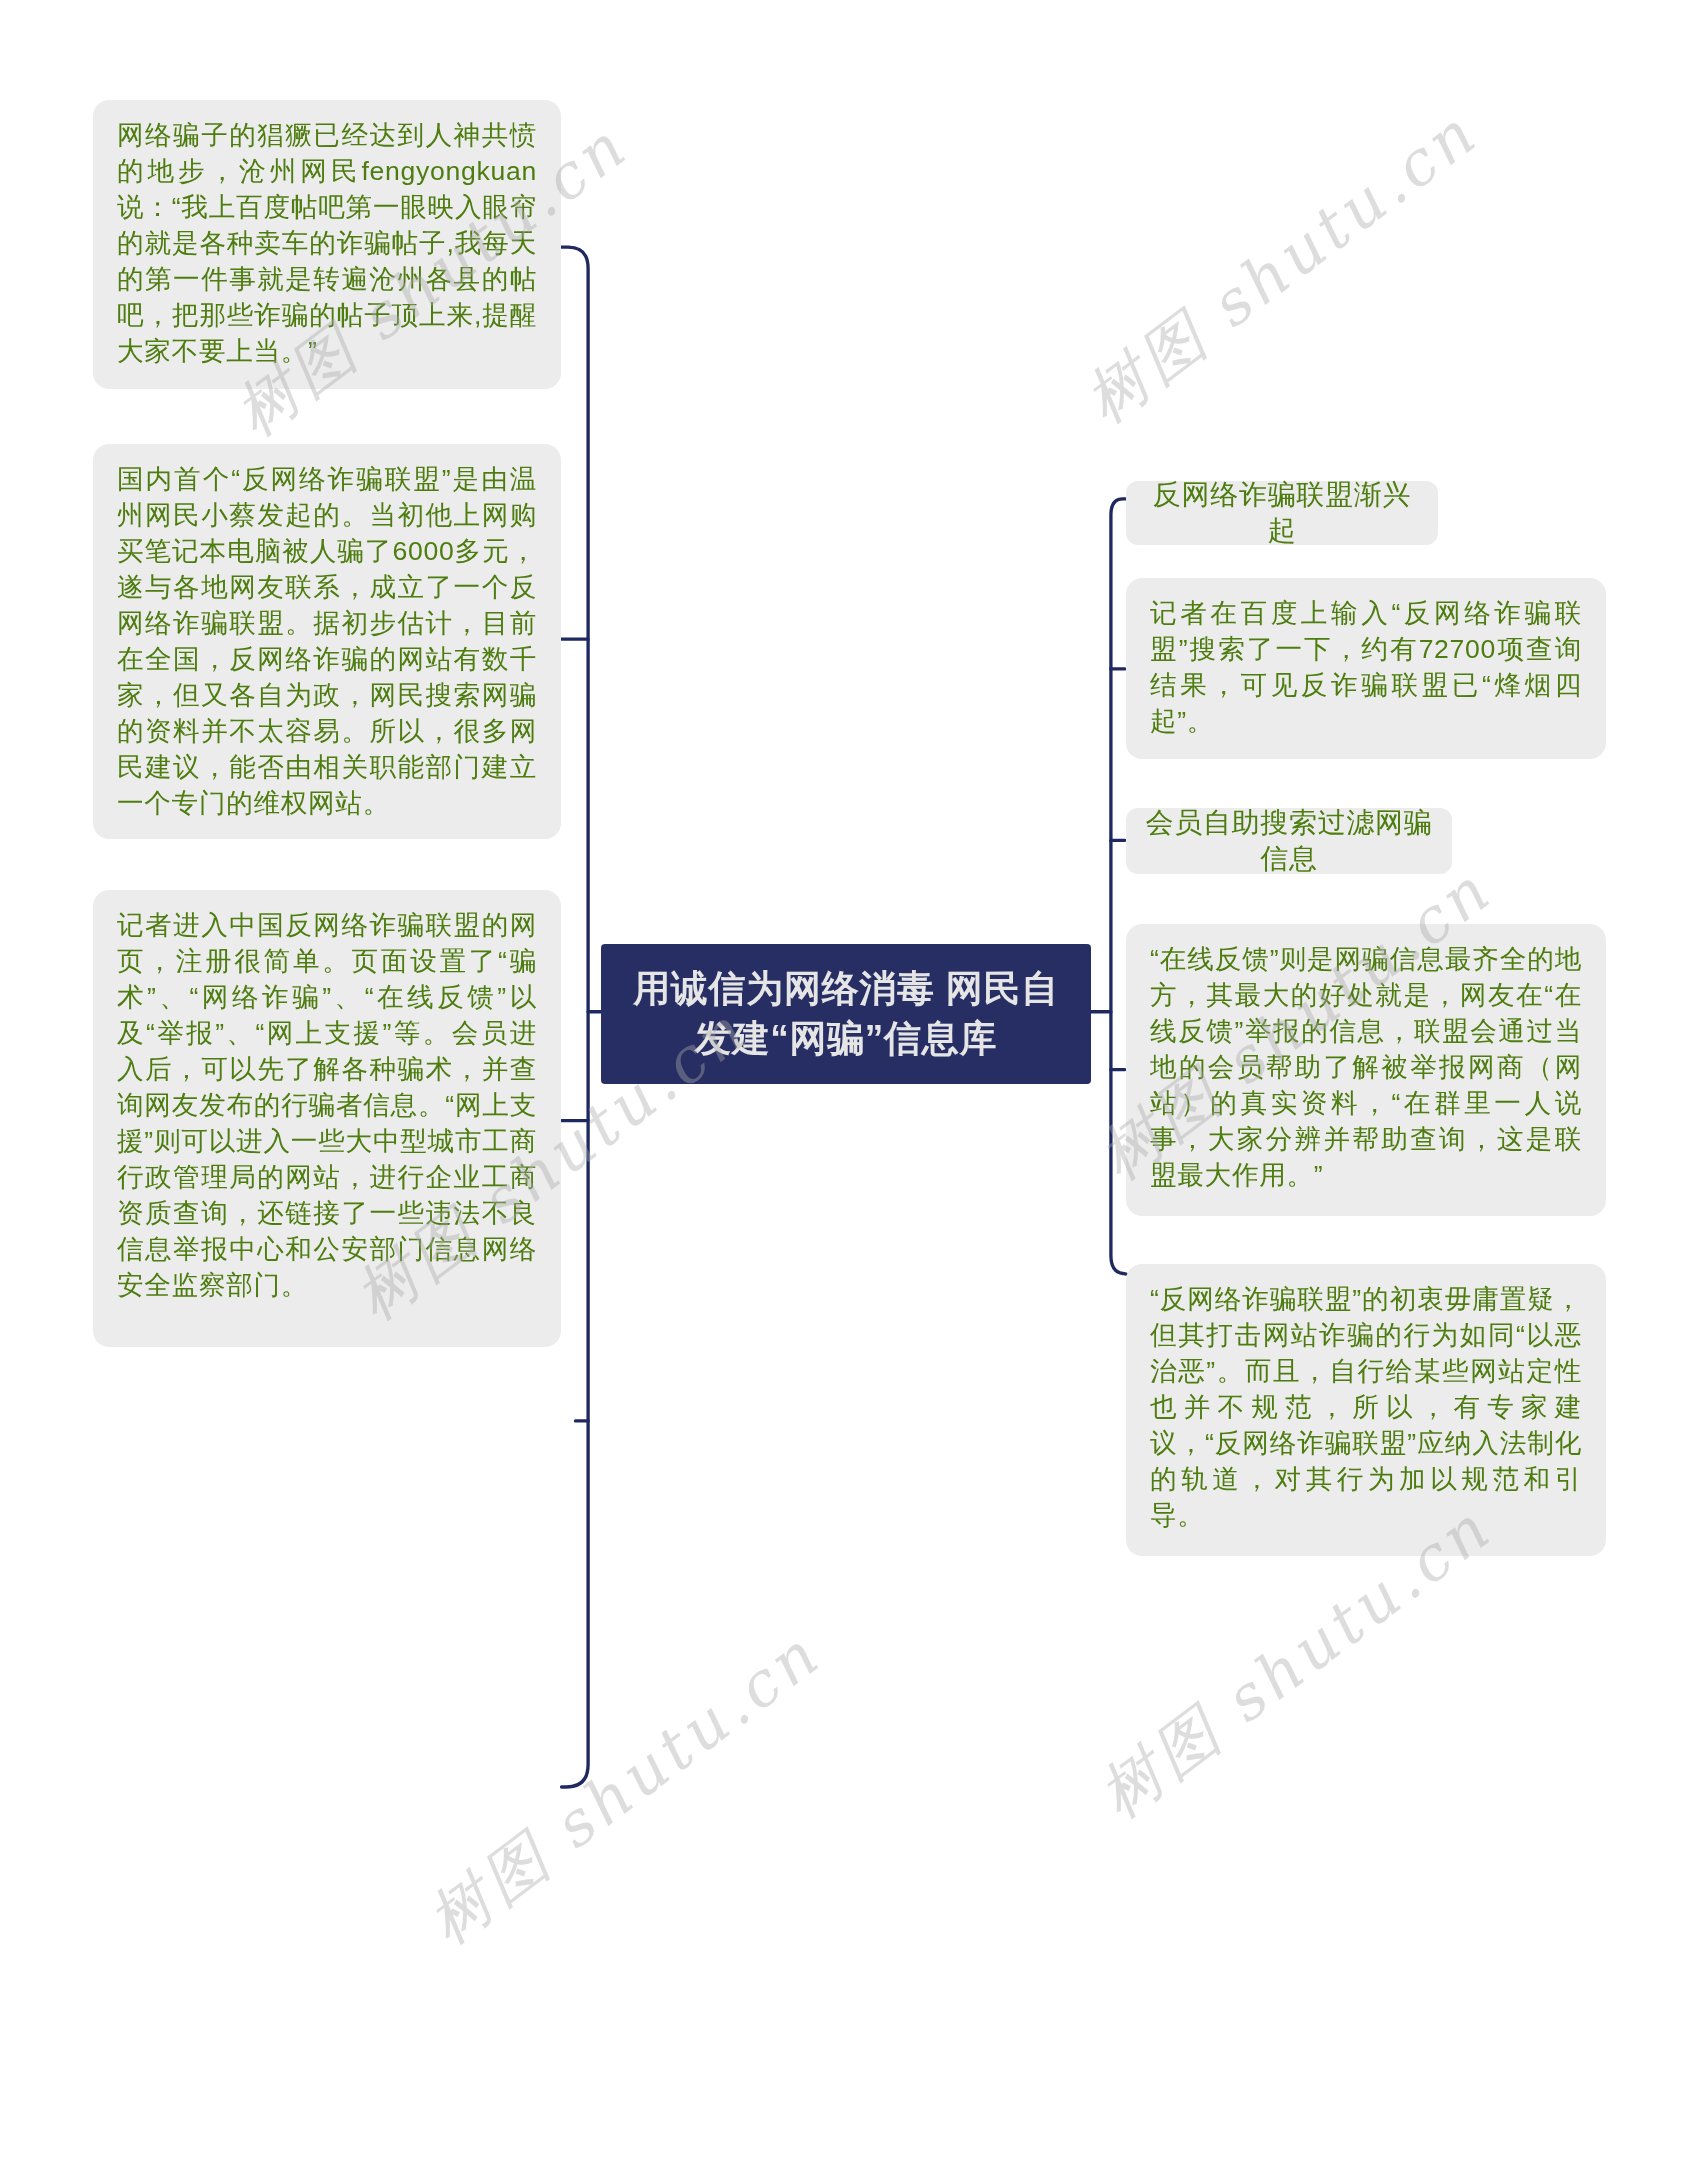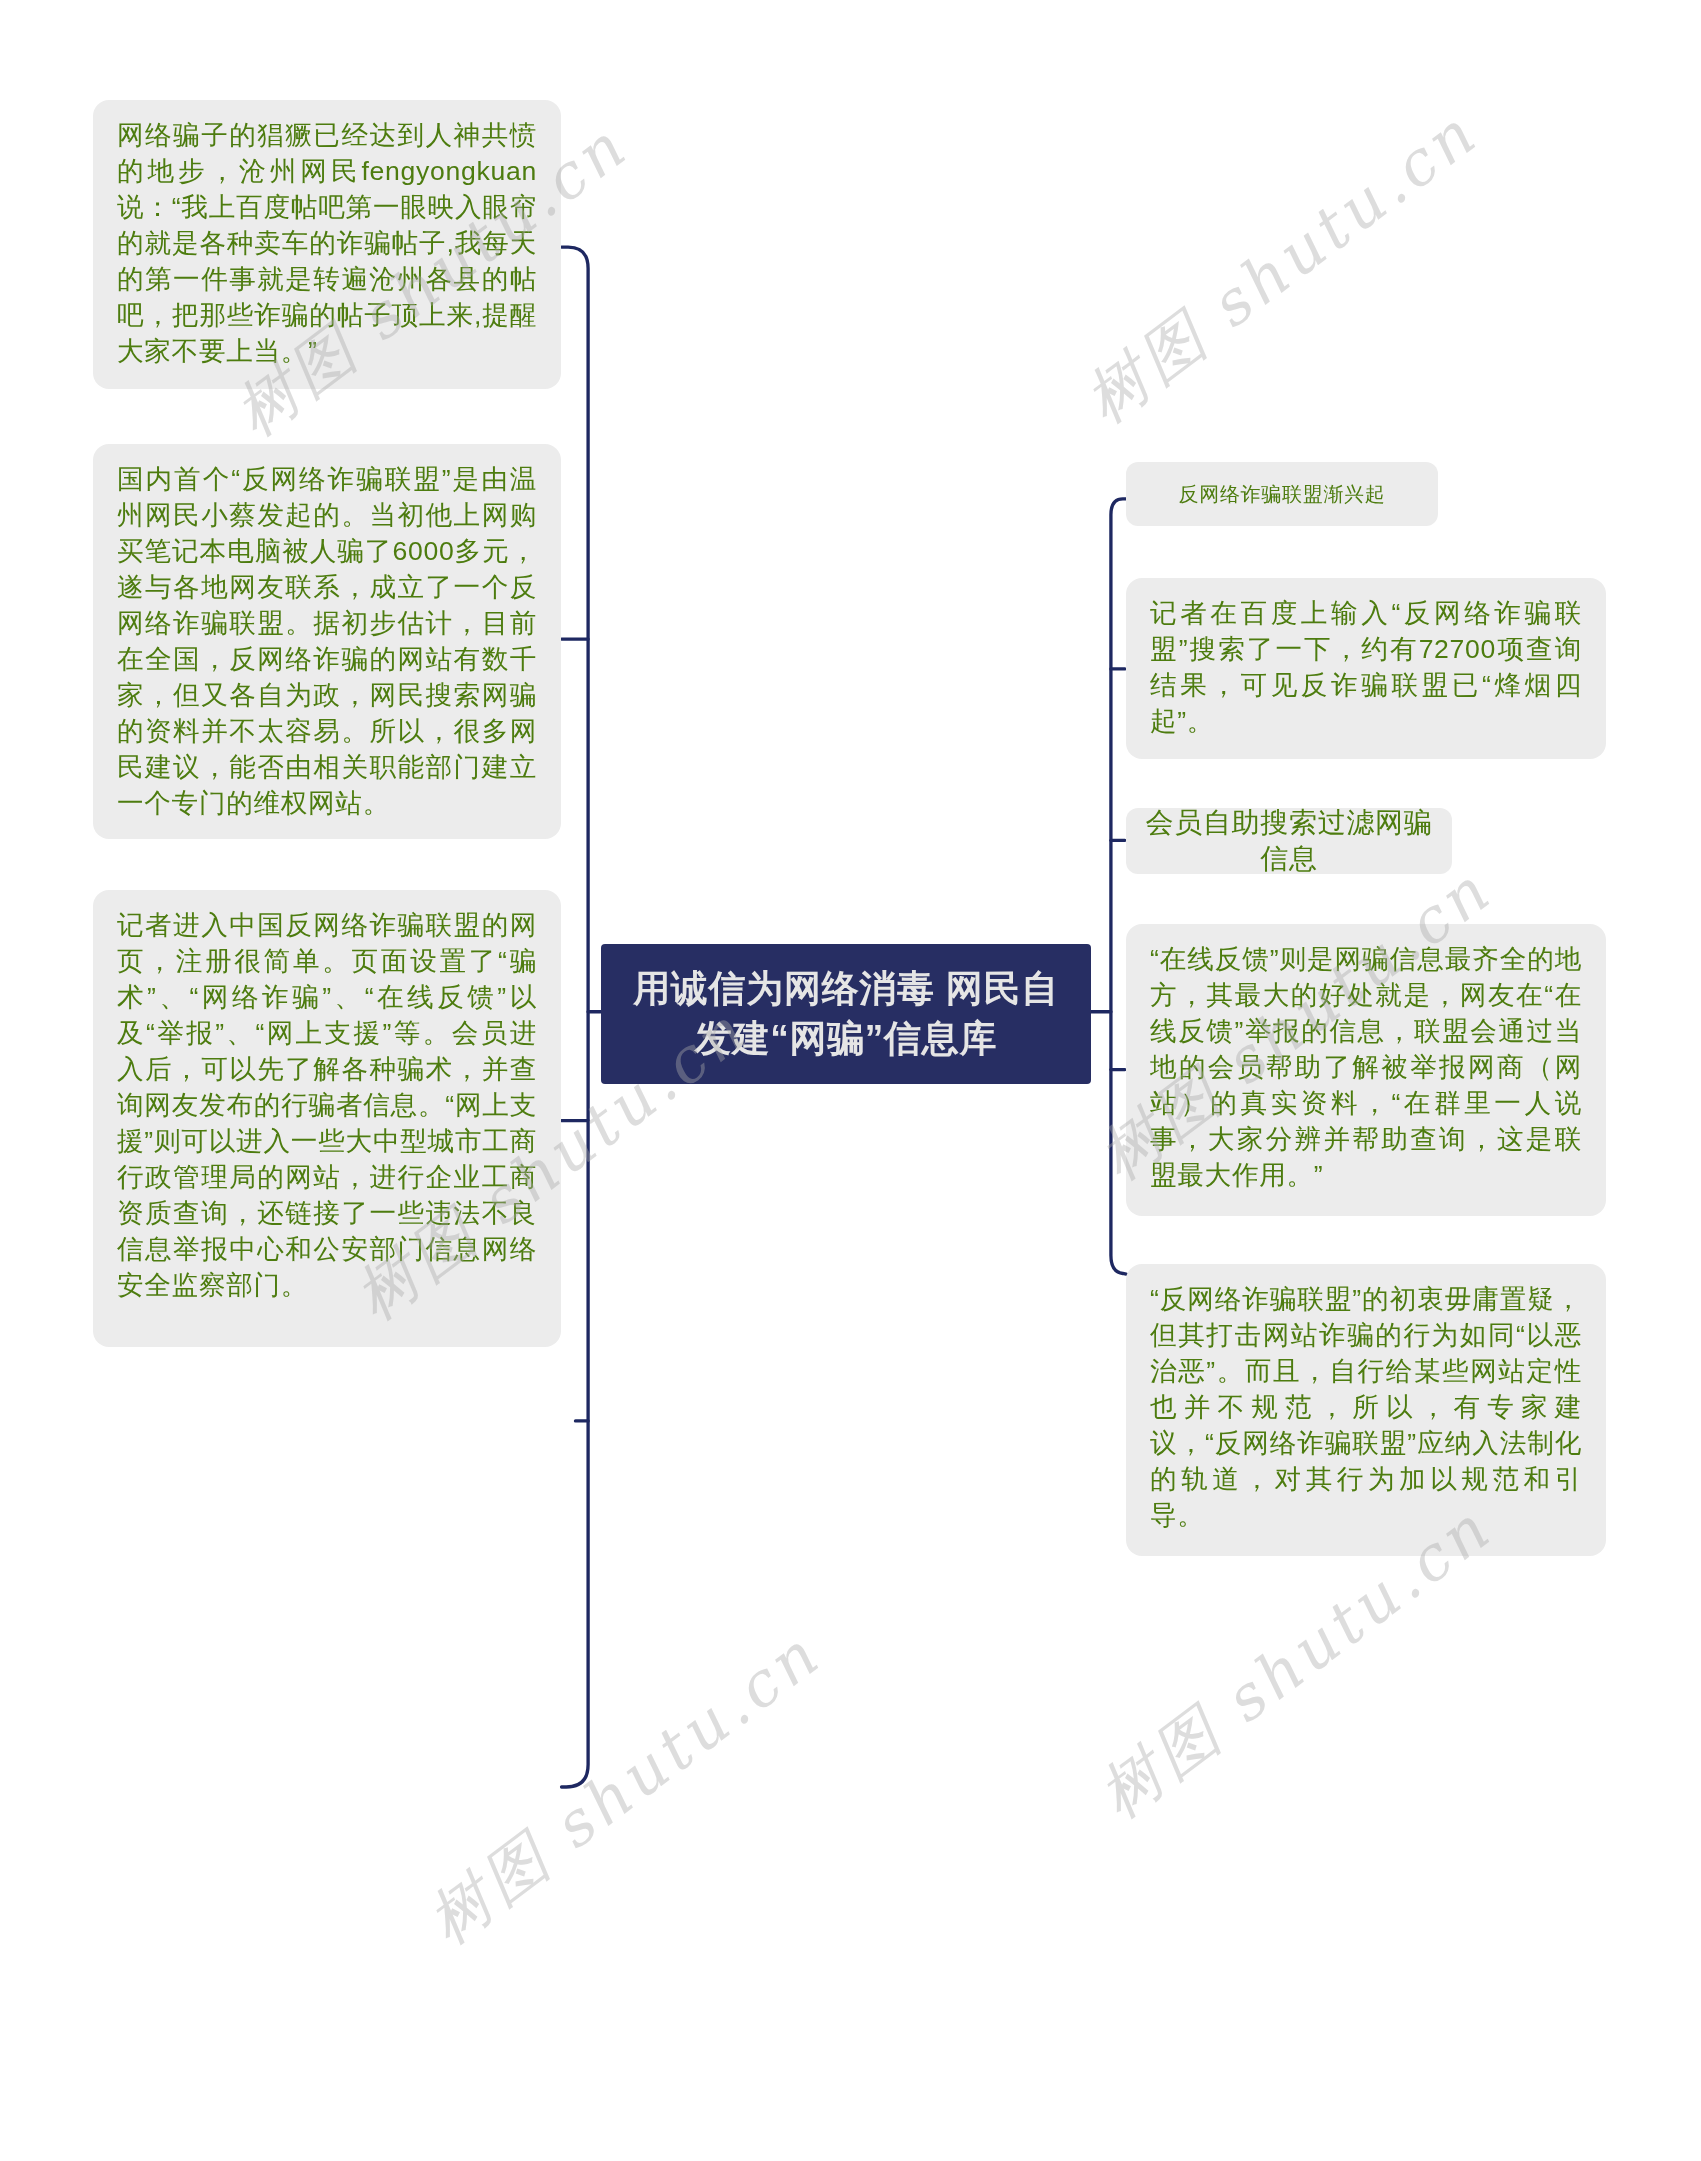--- a/index.html
+++ b/index.html
@@ -83,21 +83,21 @@
   <div class="node" style="left:93px; top:100px; width:468px; min-height:289px;">网络骗子的猖獗已经达到人神共愤的地步，沧州网民fengyongkuan说：“我上百度帖吧第一眼映入眼帘的就是各种卖车的诈骗帖子,我每天的第一件事就是转遍沧州各县的帖吧，把那些诈骗的帖子顶上来,提醒大家不要上当。”</div>
 
   <div class="node" style="left:93px; top:444px; width:468px; min-height:389px;">国内首个“反网络诈骗联盟”是由温州网民小蔡发起的。当初他上网购买笔记本电脑被人骗了6000多元，遂与各地网友联系，成立了一个反网络诈骗联盟。据初步估计，目前在全国，反网络诈骗的网站有数千家，但又各自为政，网民搜索网骗的资料并不太容易。所以，很多网民建议，能否由相关职能部门建立一个专门的维权网站。</div>
 
   <div class="node" style="left:93px; top:890px; width:468px; min-height:457px;">记者进入中国反网络诈骗联盟的网页，注册很简单。页面设置了“骗术”、“网络诈骗”、“在线反馈”以及“举报”、“网上支援”等。会员进入后，可以先了解各种骗术，并查询网友发布的行骗者信息。“网上支援”则可以进入一些大中型城市工商行政管理局的网站，进行企业工商资质查询，还链接了一些违法不良信息举报中心和公安部门信息网络安全监察部门。</div>
 
 
 
   <div class="central" style="left:601px; top:944px; width:490px; min-height:140px;">用诚信为网络消毒 网民自发建“网骗”信息库</div>
 
-  <div class="node label" style="left:1126px; top:462px; width:312px; height:64px; font-size:20px;">反网络诈骗联盟渐兴起</div>
+  <div class="node label" style="left:1126px; top:481px; width:312px; height:64px; font-size:28px;">反网络诈骗联盟渐兴起</div>
 
   <div class="node" style="left:1126px; top:578px; width:480px; min-height:181px;padding-left:24px;">记者在百度上输入“反网络诈骗联盟”搜索了一下，约有72700项查询结果，可见反诈骗联盟已“烽烟四起”。</div>
 
   <div class="node label" style="left:1126px; top:808px; width:326px; height:66px; font-size:28px;">会员自助搜索过滤网骗信息</div>
 
   <div class="node" style="left:1126px; top:924px; width:480px; min-height:292px;">“在线反馈”则是网骗信息最齐全的地方，其最大的好处就是，网友在“在线反馈”举报的信息，联盟会通过当地的会员帮助了解被举报网商（网站）的真实资料，“在群里一人说事，大家分辨并帮助查询，这是联盟最大作用。”</div>
 
   <div class="node" style="left:1126px; top:1264px; width:480px; min-height:292px;">“反网络诈骗联盟”的初衷毋庸置疑，但其打击网站诈骗的行为如同“以恶治恶”。而且，自行给某些网站定性也并不规范，所以，有专家建议，“反网络诈骗联盟”应纳入法制化的轨道，对其行为加以规范和引导。</div>
 
   <div class="watermark" style="left:432px; top:279px;">树图 shutu.cn</div>

